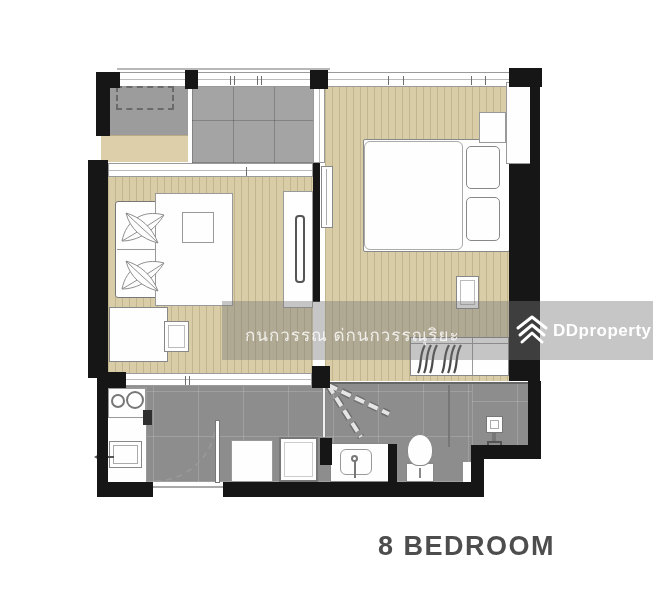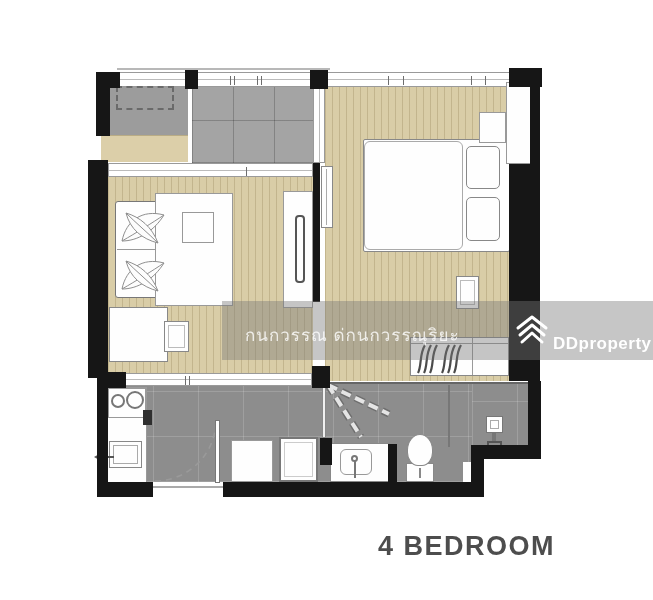--- a/index.html
+++ b/index.html
@@ -194,18 +194,18 @@
 
   <div class="wm-band" style="left:222px;top:301px;width:431px;height:59px;">
     <div class="wm-owner" style="left:23px;top:20px;white-space:nowrap;">กนกวรรณ ด่กนกวรรณุริยะ</div>
     <div style="left:293px;top:13px;width:34px;height:32px;">
       <svg width="34" height="32" viewBox="0 0 34 32" fill="none" stroke="#ffffff" stroke-width="3" stroke-linejoin="round" stroke-linecap="round">
         <path d="M3,14 L17,3 L31,14"></path>
         <path d="M5,21 L17,11 L29,21"></path>
         <path d="M7,28 L17,19 L27,28"></path>
       </svg>
     </div>
-    <div class="wm-brand" style="left:331px;top:33px;white-space:nowrap;">DDproperty</div>
-  </div>
-
-  <div class="title" style="left:378px;top:531px;white-space:nowrap;">4 BEDROOM</div>
+    <div class="wm-brand" style="left:331px;top:20px;white-space:nowrap;">DDproperty</div>
+  </div>
+
+  <div class="title" style="left:378px;top:531px;white-space:nowrap;">8 BEDROOM</div>
 
 </div>
 
 </body></html>

